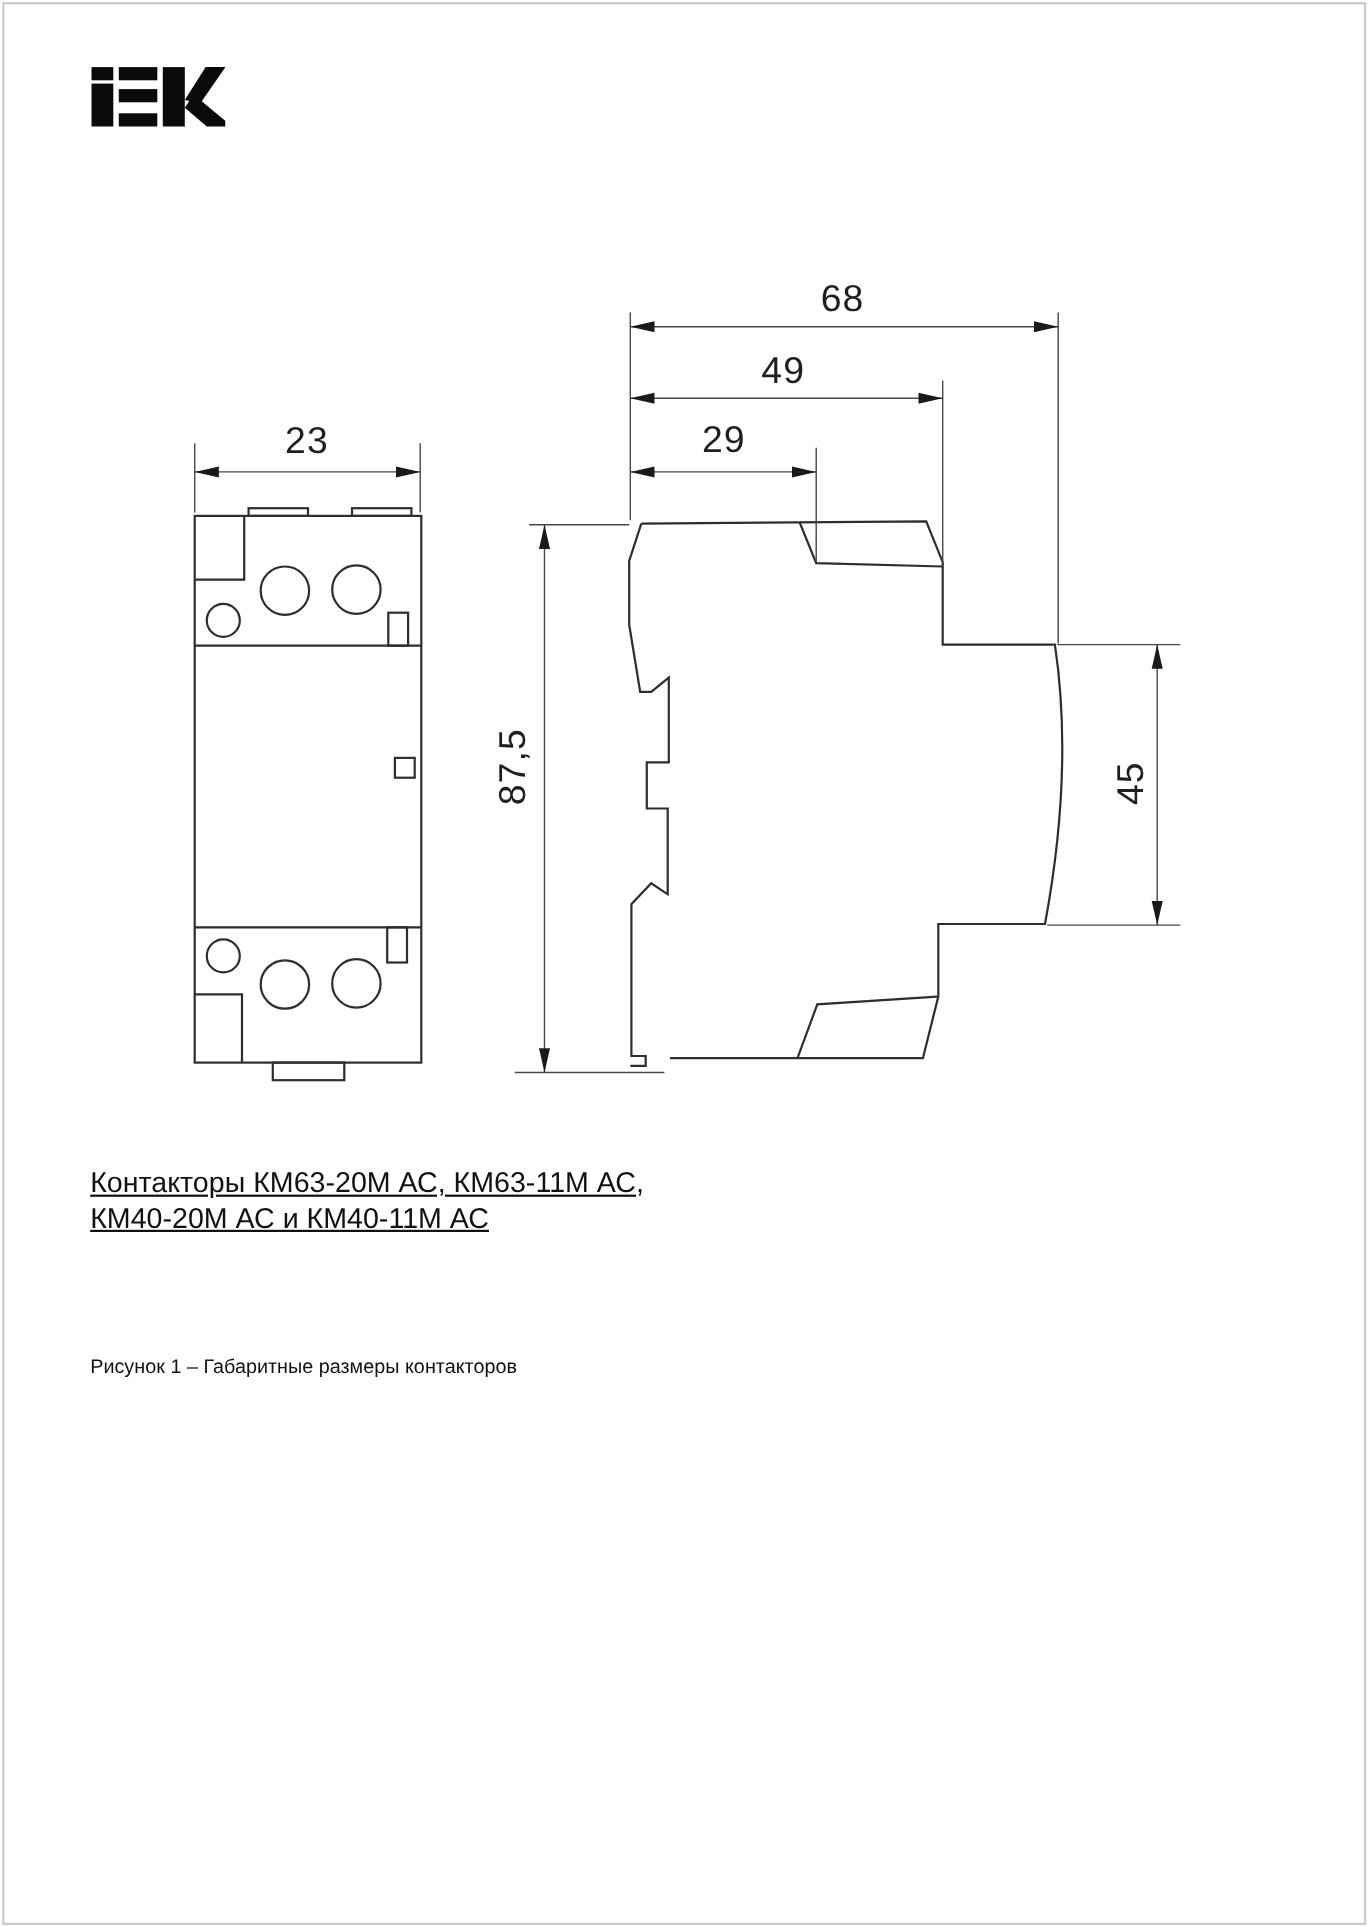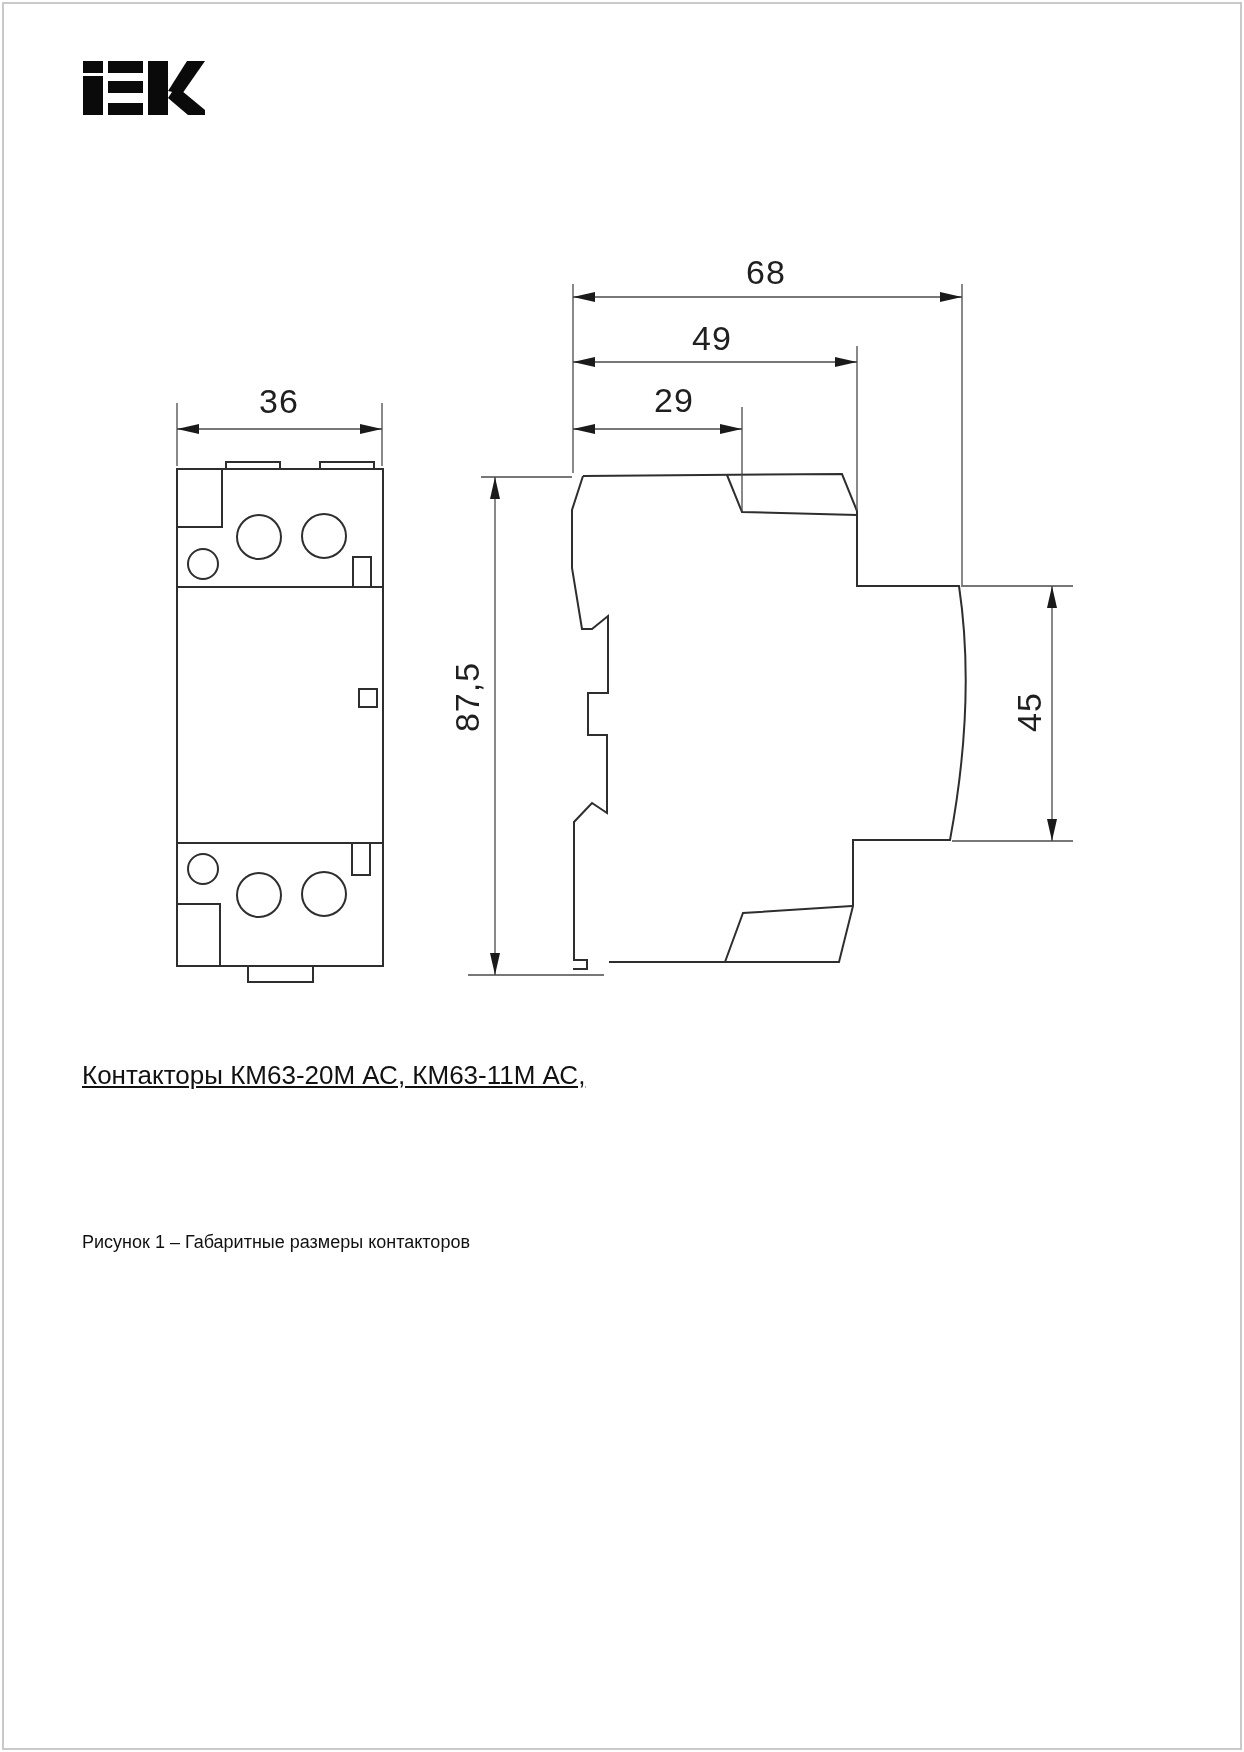--- a/index.html
+++ b/index.html
@@ -122,26 +122,27 @@
       <polygon points="857,362 835,357 835,367"></polygon>
       <polygon points="573,297 595,292 595,302"></polygon>
       <polygon points="962,297 940,292 940,302"></polygon>
       <polygon points="495,477 490,499 500,499"></polygon>
       <polygon points="495,975 490,953 500,953"></polygon>
       <polygon points="1052,586 1047,608 1057,608"></polygon>
       <polygon points="1052,841 1047,819 1057,819"></polygon>
     </g>
   </svg>
 
-  <div class="dim-label" style="left:279px;top:401px;">36</div>
+  <div class="dim-label" style="left:279px;top:401px;">23</div>
   <div class="dim-label" style="left:766px;top:272px;">68</div>
   <div class="dim-label" style="left:712px;top:338px;text-align:right;">49</div>
-  <div class="dim-label" style="left:658px;top:400px;margin-left:16px;">29</div>
+  <div class="dim-label" style="left:658px;top:400px;">29</div>
   <div class="dim-label vert" style="left:467px;top:697px;">87,5</div>
   <div class="dim-label vert" style="left:1029px;top:712px;">45</div>
 
   <div class="product-label">
     <div>Контакторы КМ63-20М АС, КМ63-11М АС,</div>
+    <div>КМ40-20М АС и КМ40-11М АС</div>
   </div>
 
   <div class="figure-caption">Рисунок 1 – Габаритные размеры контакторов</div>
 
 </div>
 
 </body></html>

